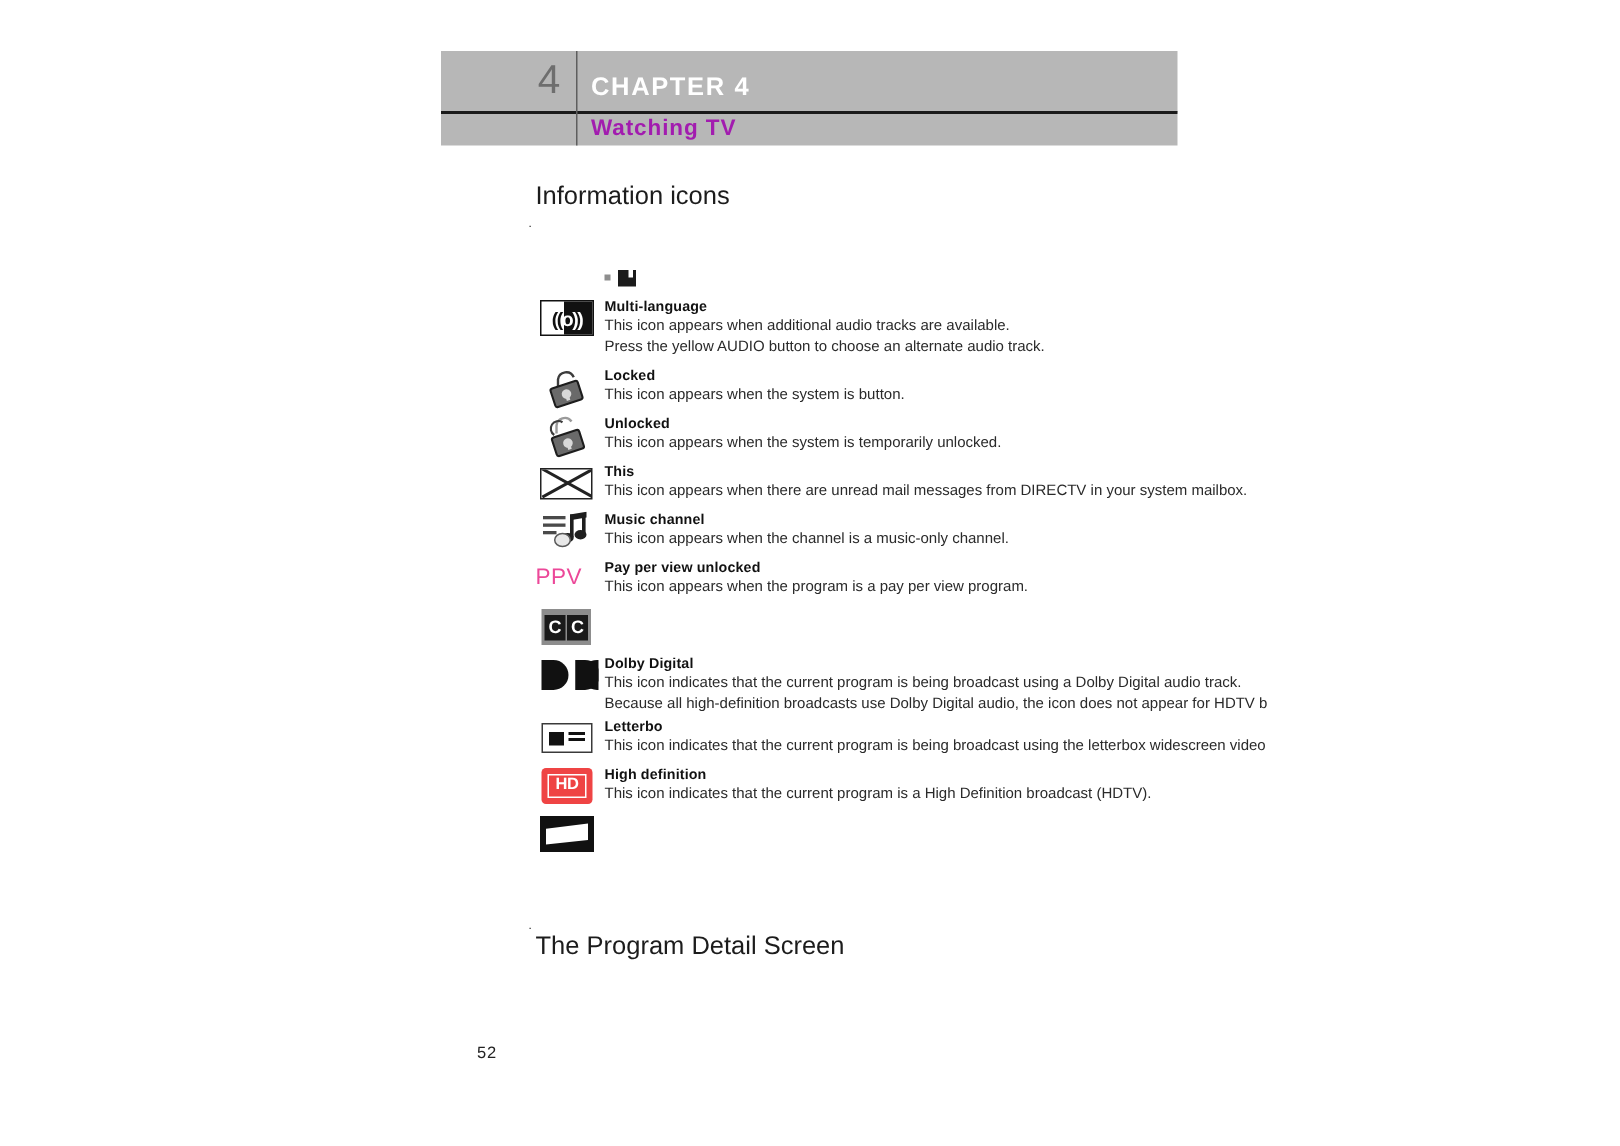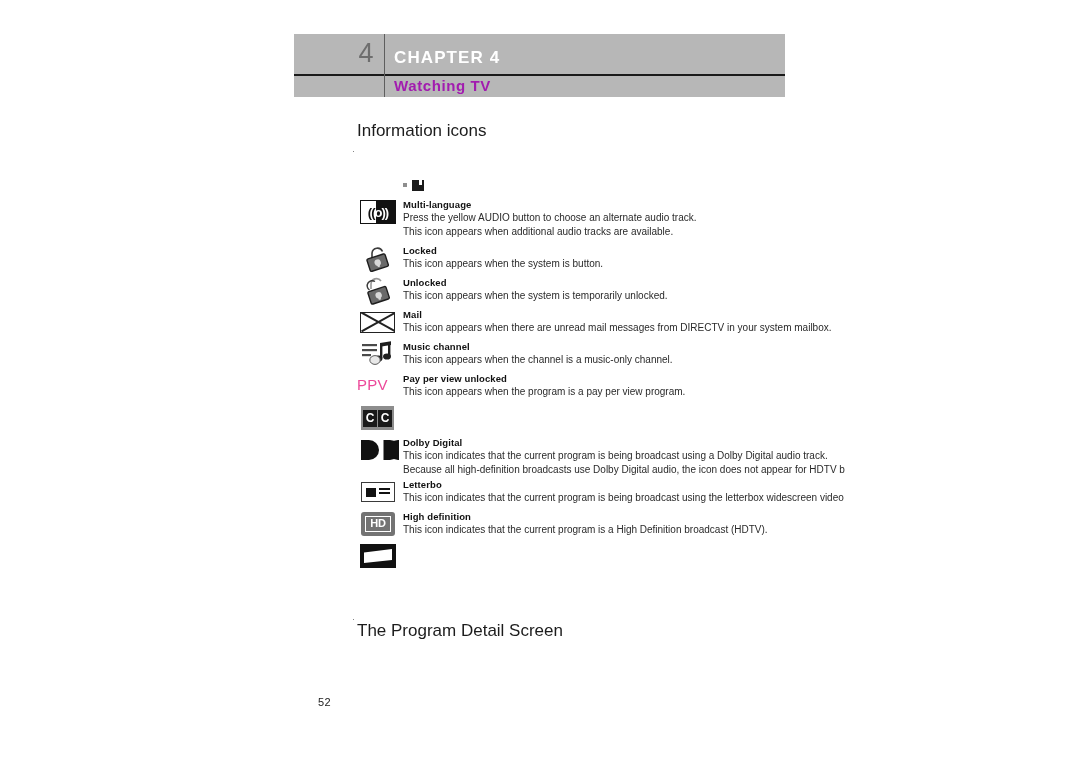--- a/index.html
+++ b/index.html
@@ -320,21 +320,21 @@
         #111 0, #111 2px,
         #fff 2px, #fff 4px,
         #111 4px, #111 6px,
         #fff 6px, #fff 100%);
   }
 
   
   .ico-hd {
     left: 4px; top: 2px;
     width: 34px; height: 24px;
-    background: #737373;
+    background: #ef4444;
     border-radius: 3px;
     display: flex;
     align-items: center;
     justify-content: center;
   }
   .ico-hd .inner {
     width: 26px; height: 16px;
     border: 1.5px solid #ffffff;
     box-sizing: border-box;
     color: #ffffff;
@@ -390,22 +390,22 @@
 
     <div class="icon-row" id="row-0">
       <div class="icon-cell">
         <div class="glyph ico-multilang">
           <span class="w-left">((</span>
             <span class="w-right">o))</span>
         </div>
       </div>
       <div class="icon-text">
         <div class="icon-label">Multi-language</div>
+        <div class="icon-desc">This icon appears when additional audio tracks are available.</div>
         <div class="icon-desc">Press the yellow AUDIO button to choose an alternate audio track.</div>
-        <div class="icon-desc">This icon appears when additional audio tracks are available.</div>
       </div>
     </div>
 
     <div class="icon-row" id="row-1">
       <div class="icon-cell">
         <svg class="glyph ico-lock" viewBox="0 0 30 28">
           <path d="M9 13 L9 8 A5.5 5.5 0 0 1 19.5 6.5" fill="none" stroke="#3c3c3c" stroke-width="1.6"></path>
           <g transform="rotate(-18 15 17)">
             <rect x="5" y="11" width="19" height="13" rx="1.5" fill="#6a6a6a" stroke="#1d1d1d" stroke-width="1.4"></rect>
             <circle cx="14.5" cy="17.5" r="3.2" fill="#d8d8d8"></circle>
@@ -435,21 +435,21 @@
         <div class="icon-label">Unlocked</div>
         <div class="icon-desc">This icon appears when the system is temporarily unlocked.</div>
       </div>
     </div>
 
     <div class="icon-row" id="row-3">
       <div class="icon-cell">
         <div class="glyph ico-mail"></div>
       </div>
       <div class="icon-text">
-        <div class="icon-label">Mail</div>
+        <div class="icon-label">This</div>
         <div class="icon-desc">This icon appears when there are unread mail messages from DIRECTV in your system mailbox.</div>
       </div>
     </div>
 
     <div class="icon-row" id="row-4">
       <div class="icon-cell">
         <svg class="glyph ico-music" viewBox="0 0 34 26">
           <g fill="#4a4a4a">
             <rect x="1" y="3" width="15" height="2.2"></rect>
             <rect x="1" y="8" width="15" height="2.2"></rect>

